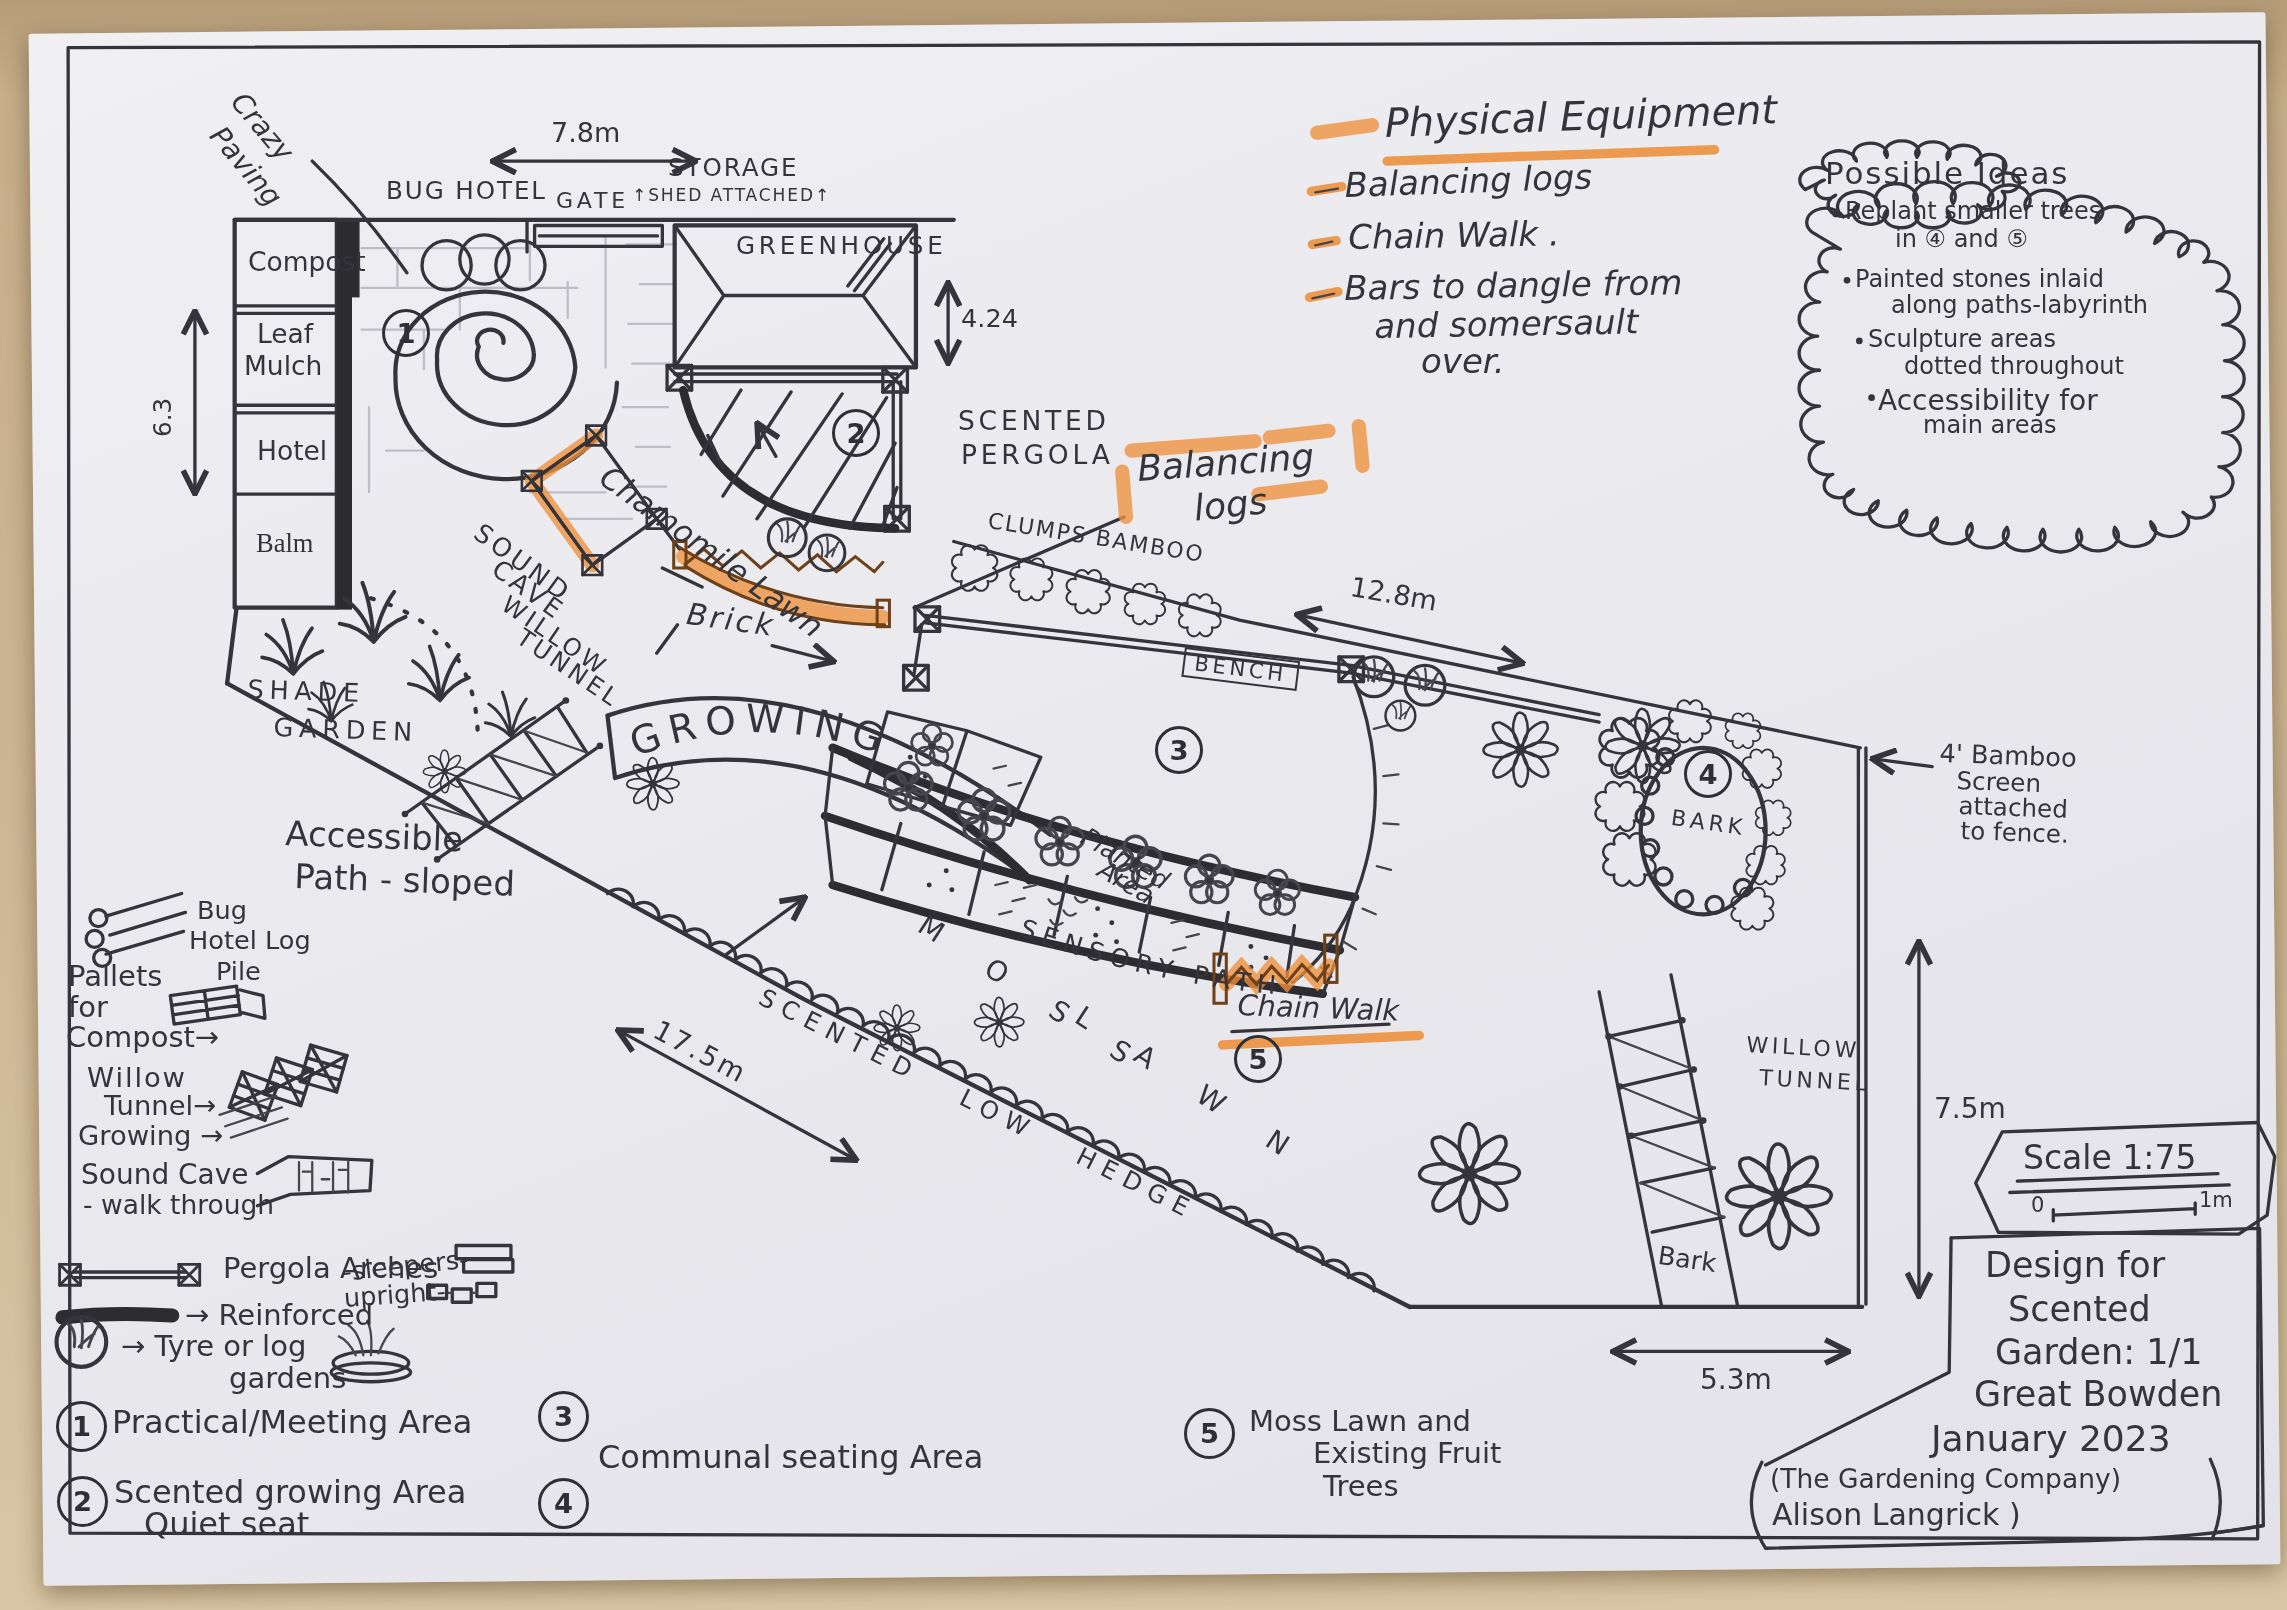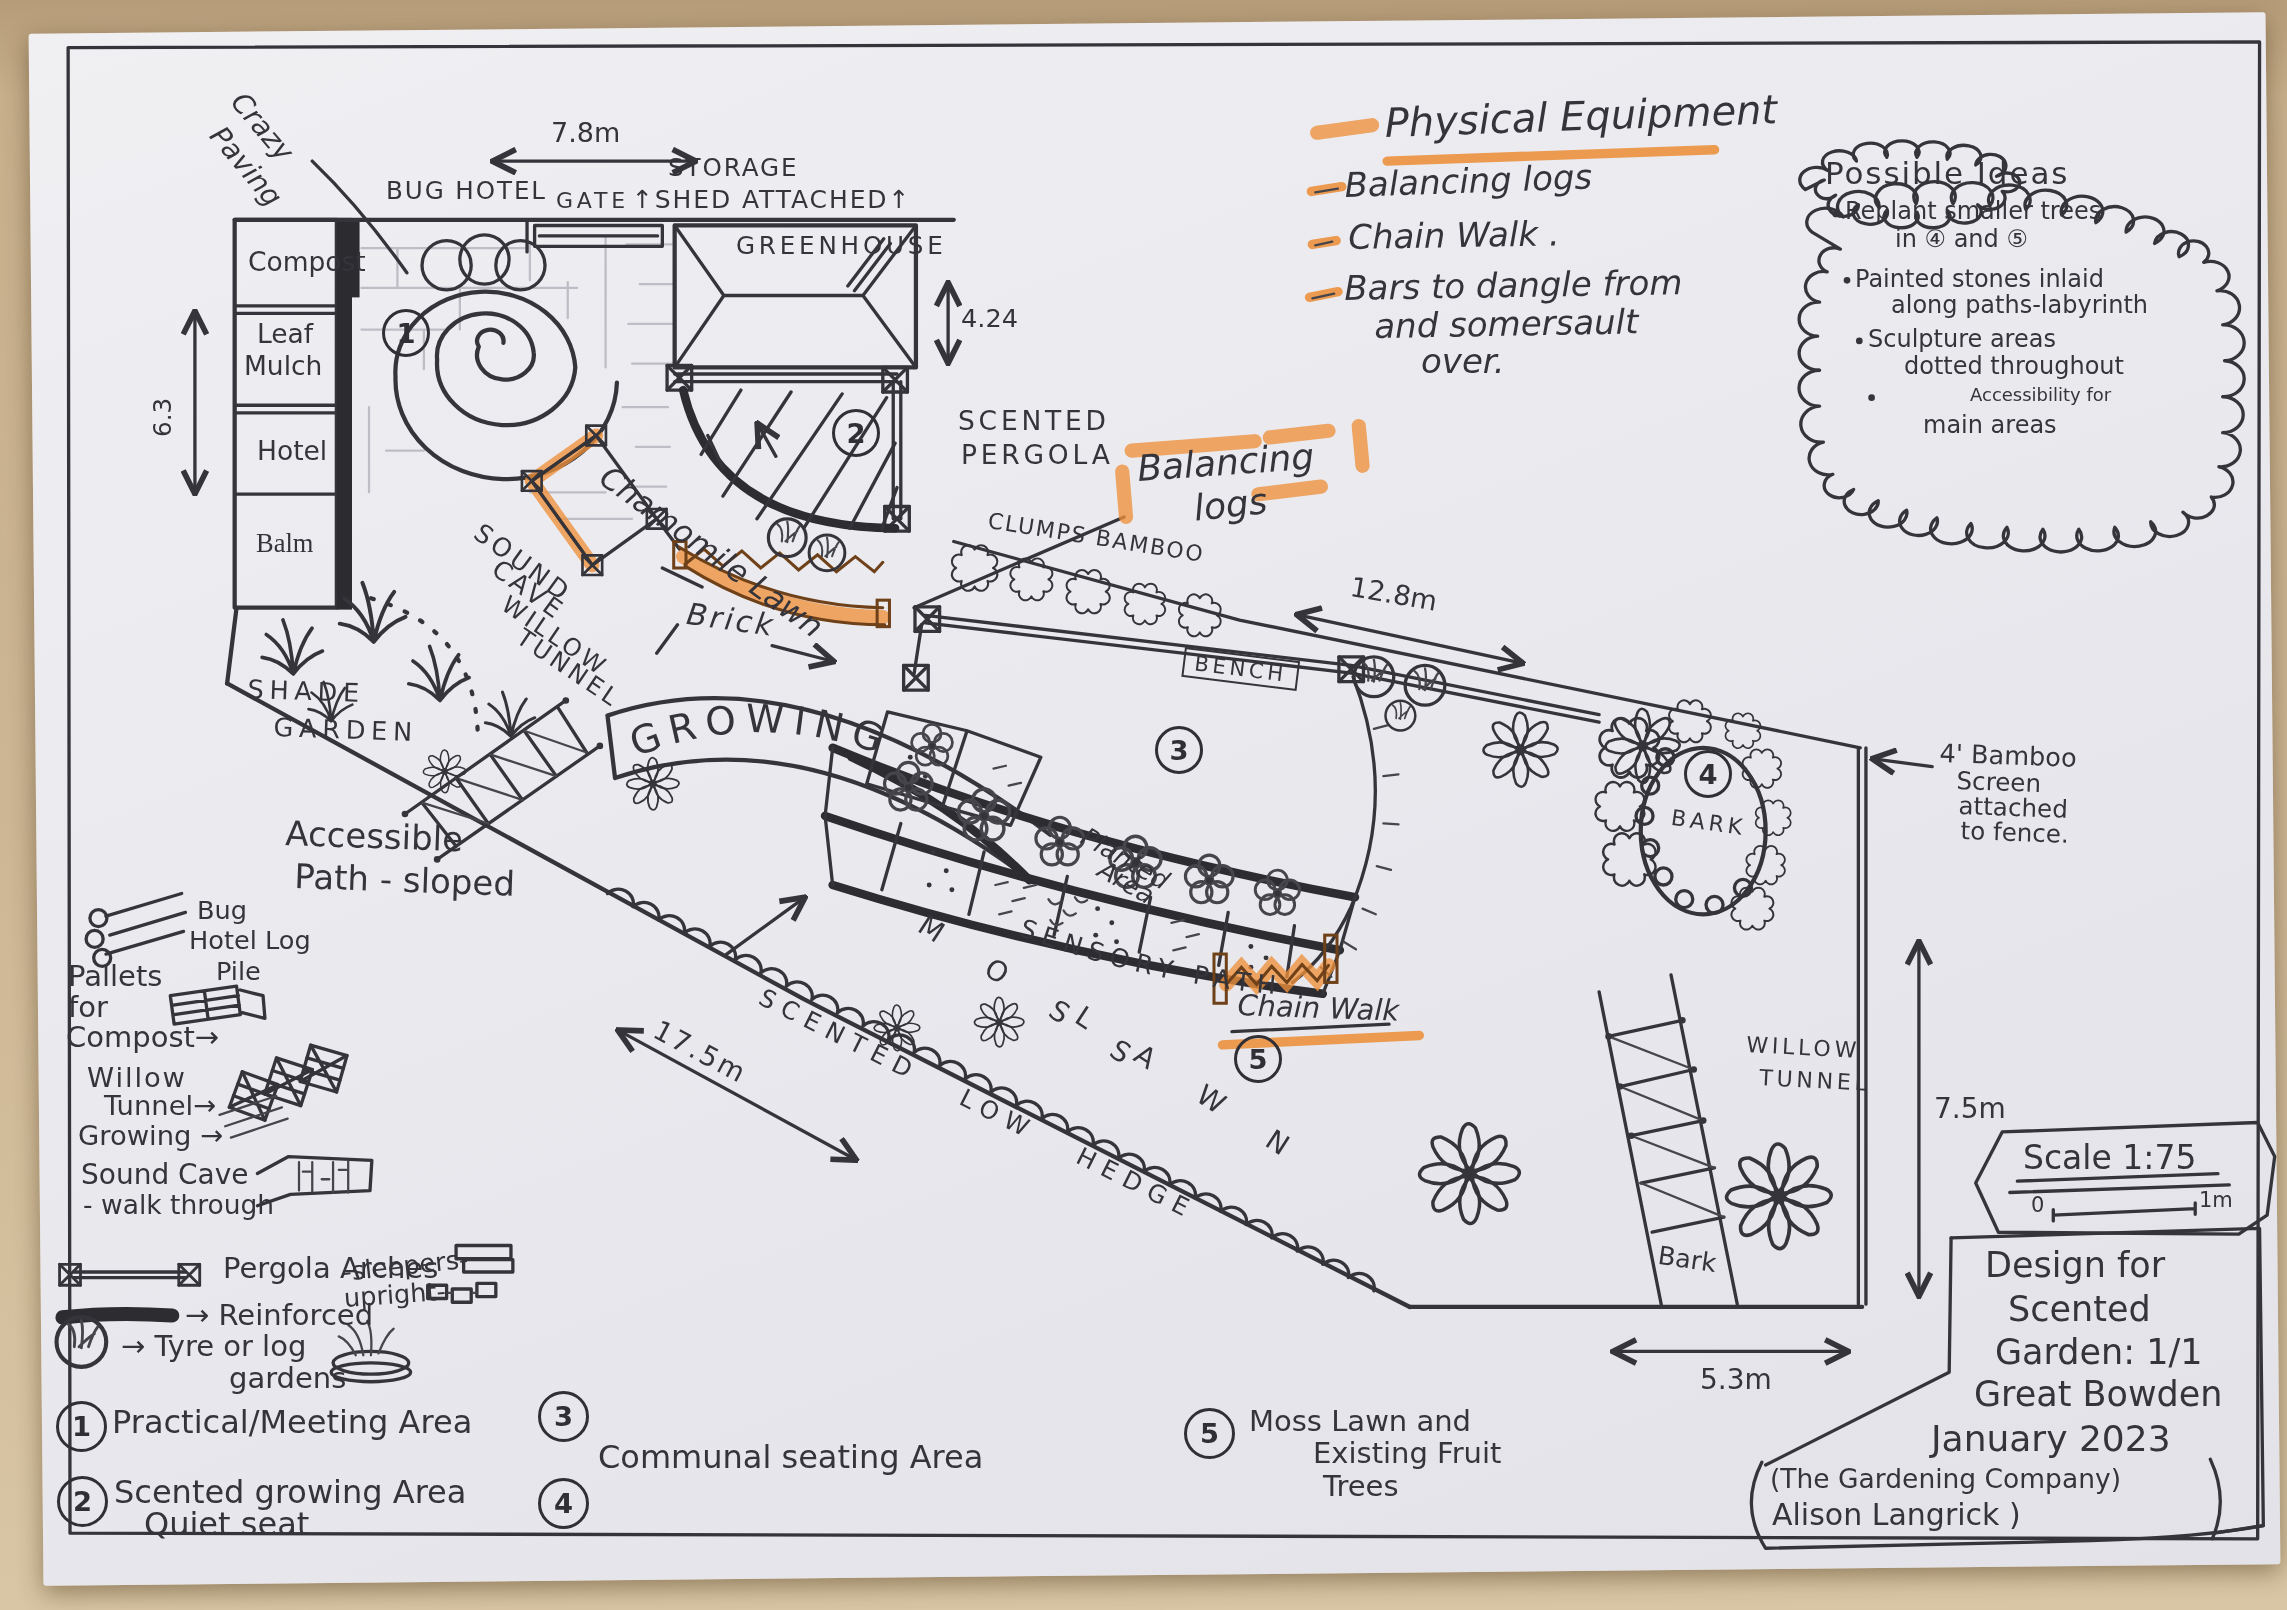--- a/index.html
+++ b/index.html
@@ -427,21 +427,21 @@
   </svg>
 
   <div class="lbl it" style="left:248px;top:87px;font-size:28px;transform:rotate(50deg);">Crazy</div>
   <div class="lbl it" style="left:227px;top:121px;font-size:28px;transform:rotate(50deg);">Paving</div>
 
   <div class="lbl ls2" style="left:386px;top:178px;font-size:24.6px;">BUG HOTEL</div>
   <div class="lbl ls4" style="left:556px;top:189px;font-size:22px;">GATE</div>
   <div class="lbl" style="left:551px;top:119px;font-size:27px;">7.8m</div>
 
   <div class="lbl ls2" style="left:668px;top:155px;font-size:24.6px;">STORAGE</div>
-  <div class="lbl ls2" style="left:632px;top:187px;font-size:25px;">↑SHED ATTACHED↑</div>
+  <div class="lbl ls2" style="left:632px;top:187px;font-size:17px;">↑SHED ATTACHED↑</div>
   <div class="lbl ls4" style="left:736px;top:233px;font-size:24.6px;">GREENHOUSE</div>
   <div class="lbl" style="left:961px;top:305px;font-size:25.6px;">4.24</div>
 
   <div class="lbl ls4" style="left:958px;top:407px;font-size:26.5px;">SCENTED</div>
   <div class="lbl ls4" style="left:961px;top:441px;font-size:26.5px;">PERGOLA</div>
   <div class="lbl ls2" style="left:990px;top:509px;font-size:22px;transform:rotate(9deg);">CLUMPS BAMBOO</div>
 
   <div class="lbl" style="left:248px;top:248px;font-size:26.5px;">Compost</div>
   <div class="lbl" style="left:257px;top:320px;font-size:26.5px;">Leaf</div>
   <div class="lbl" style="left:244px;top:352px;font-size:26.5px;">Mulch</div>
@@ -518,21 +518,21 @@
   <div class="lbl it" style="left:1374px;top:309px;font-size:34px;transform:rotate(-1deg);">and somersault</div>
   <div class="lbl it" style="left:1421px;top:344px;font-size:34px;">over.</div>
 
   <div class="lbl" style="left:1825px;top:157px;font-size:31px;letter-spacing:1.9px;">Possible Ideas</div>
   <div class="lbl" style="left:1845px;top:199px;font-size:24px;">Replant smaller trees</div>
   <div class="lbl" style="left:1895px;top:227px;font-size:24px;">in ④ and ⑤</div>
   <div class="lbl" style="left:1855px;top:267px;font-size:24px;">Painted stones inlaid</div>
   <div class="lbl" style="left:1891px;top:293px;font-size:24px;">along paths-labyrinth</div>
   <div class="lbl" style="left:1868px;top:327px;font-size:24px;">Sculpture areas</div>
   <div class="lbl" style="left:1904px;top:354px;font-size:24px;">dotted throughout</div>
-  <div class="lbl" style="left:1970px;top:386px;font-size:18px;">Accessibility for</div>
+  <div class="lbl" style="left:1878px;top:386px;font-size:28px;">Accessibility for</div>
   <div class="lbl" style="left:1923px;top:413px;font-size:24px;">main areas</div>
 
   <div class="lbl" style="left:197px;top:897px;font-size:25.6px;">Bug</div>
   <div class="lbl" style="left:189px;top:927px;font-size:25.6px;">Hotel Log</div>
   <div class="lbl" style="left:216px;top:958px;font-size:25.6px;">Pile</div>
 
   <div class="lbl" style="left:68px;top:961px;font-size:29px;">Pallets</div>
   <div class="lbl" style="left:68px;top:992px;font-size:29px;">for</div>
   <div class="lbl" style="left:66px;top:1022px;font-size:29px;">Compost→</div>
 

